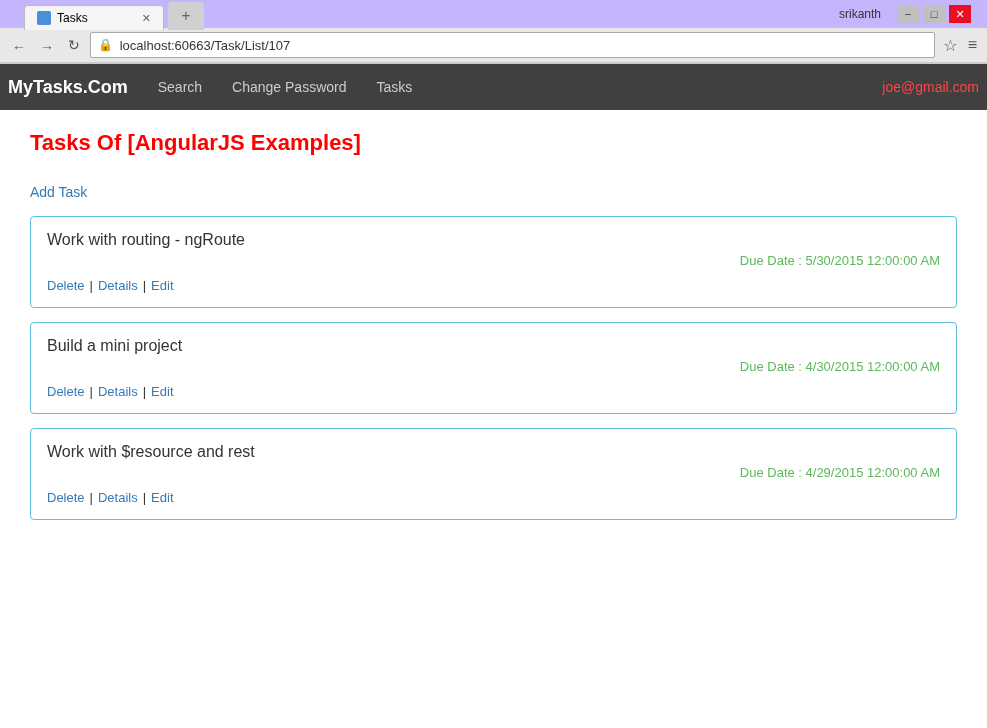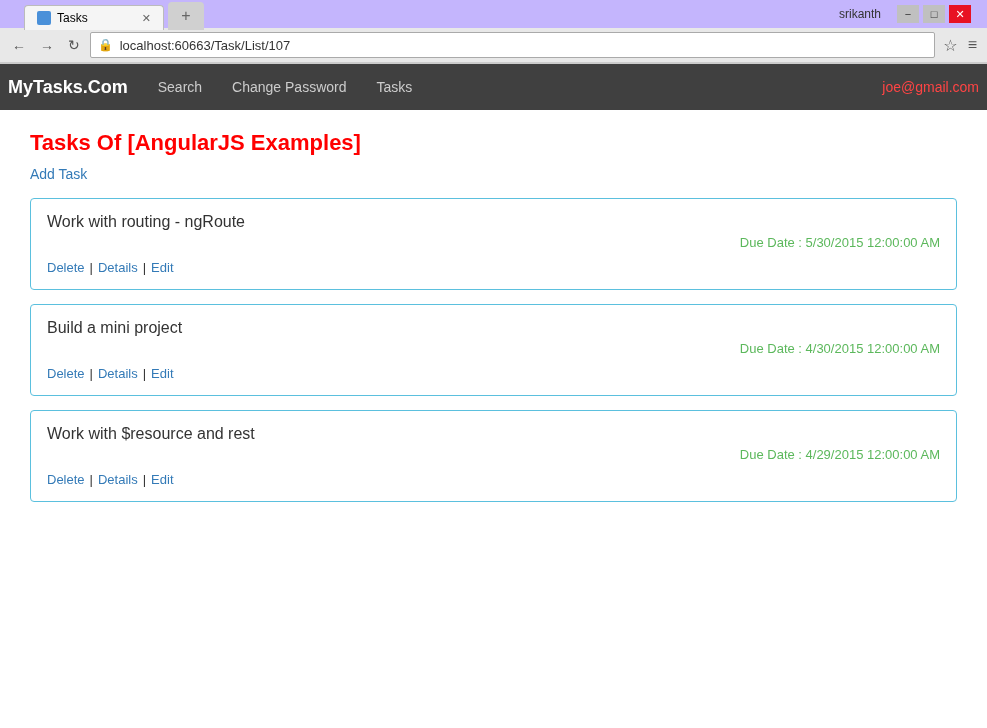--- a/index.html
+++ b/index.html
@@ -151,21 +151,21 @@
     .main-content {
       background: white;
       min-height: calc(728px - 28px - 36px - 46px);
       padding: 20px 30px;
     }
 
     .page-title {
       color: red;
       font-size: 22px;
       font-weight: bold;
-      margin-bottom: 10px;
+      margin-bottom: 28px;
     }
     .add-task-link {
       color: #337ab7;
       text-decoration: none;
       font-size: 14px;
       cursor: pointer;
       display: inline-block;
       margin-bottom: 16px;
     }
 

